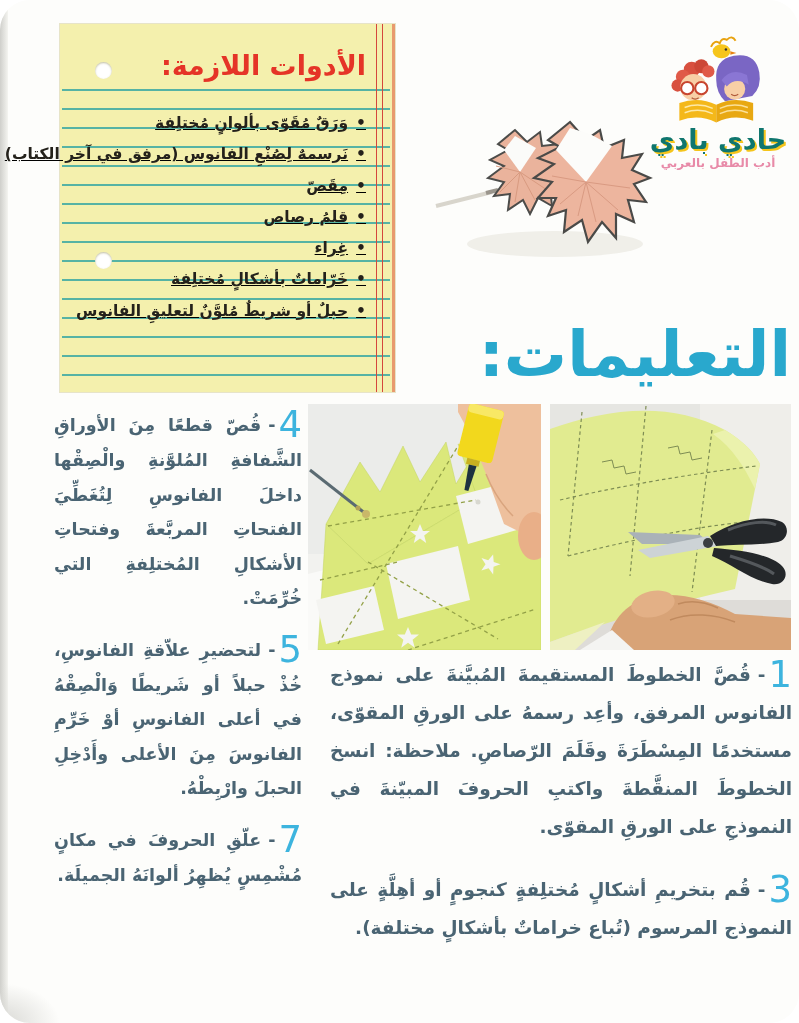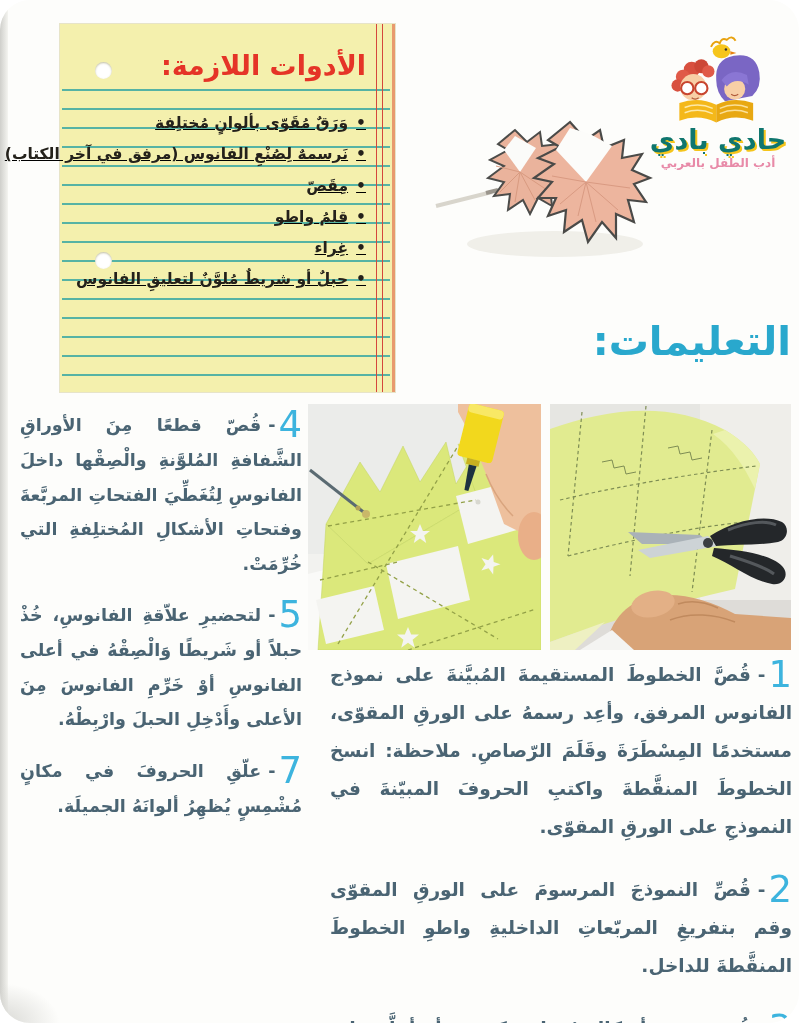--- a/index.html
+++ b/index.html
@@ -36,33 +36,33 @@
   .logo svg{display:block;margin:0 auto;}
   .logo-title{direction:rtl;font-size:27px;font-weight:700;color:#0f766e;
         text-shadow:2px 2px 0 #f5c51b;line-height:28px;margin-top:-2px;}
   .logo-sub{direction:rtl;font-size:12px;font-weight:700;color:#e88aa8;margin-top:2px;}
 
   
   .shavings{position:absolute;left:420px;top:92px;}
 
   
   .heading{position:absolute;right:8px;top:318px;direction:rtl;
-        font-size:40px;font-weight:700;color:#29a8cd;white-space:nowrap;}
+        font-size:63px;font-weight:700;color:#29a8cd;white-space:nowrap;}
 
   
   .photo{position:absolute;display:block;}
   .photo-left{left:308px;top:404px;}
   .photo-right{left:550px;top:404px;}
 
   
   .col-right{position:absolute;left:330px;top:656px;width:462px;direction:rtl;}
   .col-left{position:absolute;left:20px;top:406px;width:282px;direction:rtl;}
   .step{text-align:justify;color:#4a6473;font-weight:700;}
   .col-right .step{font-size:18.5px;line-height:38px;margin-bottom:25px;}
-  .col-left .step{font-size:17.5px;line-height:34.5px;margin-bottom:15px;}
+  .col-left .step{font-size:17.5px;line-height:34.5px;margin-bottom:15px;margin-left:34px;}
   .step .num{font-size:37px;font-weight:400;color:#3db4de;line-height:1;
         vertical-align:-6px;letter-spacing:-1px;}
   .step .dash{color:#4a6473;margin:0 3px 0 7px;font-weight:700;}
 </style>
 </head>
 <body>
 
 <div class="page">
   <div class="scan-edge"></div>
   <div class="scan-corner"></div>
@@ -70,22 +70,23 @@
   <div class="notepad">
     <div class="lines"></div>
     <div class="red-margin"></div>
     <div class="hole hole1"></div>
     <div class="hole hole2"></div>
     <div class="note-title">الأدوات اللازمة:</div>
     <ul class="note-list">
       <li><span class="blt">•</span><span>وَرَقٌ مُقَوّى بألوانٍ مُختلِفة</span></li>
       <li><span class="blt">•</span><span>نَرسمهٌ لِصُنْعِ الفانوس (مرفق في آخر الكتاب)</span></li>
       <li><span class="blt">•</span><span>مِقَصّ</span></li>
-      <li><span class="blt">•</span><span>قلمُ واطو</span></li>
+      <li><span class="blt">•</span><span>قلمُ رصاص</span></li>
       <li><span class="blt">•</span><span>غِراء</span></li>
+      <li><span class="blt">•</span><span>خَرّاماتٌ بأشكالٍ مُختلِفة</span></li>
       <li><span class="blt">•</span><span>حبلٌ أو شريطٌ مُلوَّنٌ لتعليقِ الفانوس</span></li>
     </ul>
   </div>
 
   <div class="logo">
     <svg width="130" height="92" viewBox="0 0 148 104">
 
       <path d="M66,12 q4,-9 10,-4 q2,-7 8,-4 q6,-6 10,1" fill="none" stroke="#e8a20f" stroke-width="2.2"></path>
       <ellipse cx="78" cy="17" rx="10" ry="8" fill="#f6c51b"></ellipse>
       <circle cx="83" cy="15" r="1.4" fill="#333"></circle>
@@ -212,21 +213,20 @@
     <path d="M180,152 C200,158 216,164 224,170" stroke="#54585c" stroke-width="3" fill="none"></path>
     <path d="M55,246 C60,214 80,196 105,192 C130,188 160,196 185,210 L241,214 241,246 Z" fill="#d8a377"></path>
     <ellipse cx="103" cy="200" rx="22" ry="13" transform="rotate(-12 103 200)" fill="#e3b086"></ellipse>
     <path d="M128,200 C140,196 155,198 168,204" stroke="#c08a5e" stroke-width="1.5" fill="none"></path>
     <path d="M120,216 C140,208 165,210 185,218" stroke="#c08a5e" stroke-width="1.5" fill="none"></path>
     <polygon points="30,246 62,226 84,246" fill="#f4f4f2"></polygon>
   </svg>
 
   <div class="col-right">
     <div class="step"><span class="num">1</span><span class="dash">-</span><span class="txt">قُصَّ الخطوطَ المستقيمةَ المُبيَّنةَ على نموذج الفانوس المرفق، وأعِد رسمهُ على الورقِ المقوّى، مستخدمًا المِسْطَرَةَ وقَلَمَ الرّصاصِ. ملاحظة: انسخ الخطوطَ المنقَّطةَ واكتبِ الحروفَ المبيّنةَ في النموذجِ على الورقِ المقوّى.</span></div>
-    <div class="step"><span class="num">2</span><span class="dash">-</span><span class="txt">قُصِّ النموذجَ المرسومَ على الورقِ المقوّى وقم بتفريغِ المربّعاتِ الداخليةِ واطوِ الخطوطَ المنقَّطةَ للداخل.</span></div>
     <div class="step"><span class="num">3</span><span class="dash">-</span><span class="txt">قُم بتخريمِ أشكالٍ مُختلِفةٍ كنجومٍ أو أهِلَّةٍ على النموذج المرسوم (تُباع خراماتٌ بأشكالٍ مختلفة).</span></div>
   </div>
 
   <div class="col-left">
     <div class="step"><span class="num">4</span><span class="dash">-</span><span class="txt">قُصّ قطعًا مِنَ الأوراقِ الشَّفافةِ المُلوَّنةِ والْصِقْها داخلَ الفانوسِ لِتُغَطِّيَ الفتحاتِ المربَّعةَ وفتحاتِ الأشكالِ المُختلِفةِ التي خُرِّمَتْ.</span></div>
     <div class="step"><span class="num">5</span><span class="dash">-</span><span class="txt">لتحضيرِ علاّقةِ الفانوسِ، خُذْ حبلاً أو شَريطًا وَالْصِقْهُ في أعلى الفانوسِ أوْ خَرِّمِ الفانوسَ مِنَ الأعلى وأَدْخِلِ الحبلَ وارْبِطْهُ.</span></div>
     <div class="step"><span class="num">7</span><span class="dash">-</span><span class="txt">علّقِ الحروفَ في مكانٍ مُشْمِسٍ يُظهِرُ ألوانَهُ الجميلَة.</span></div>
   </div>
 </div>
 

